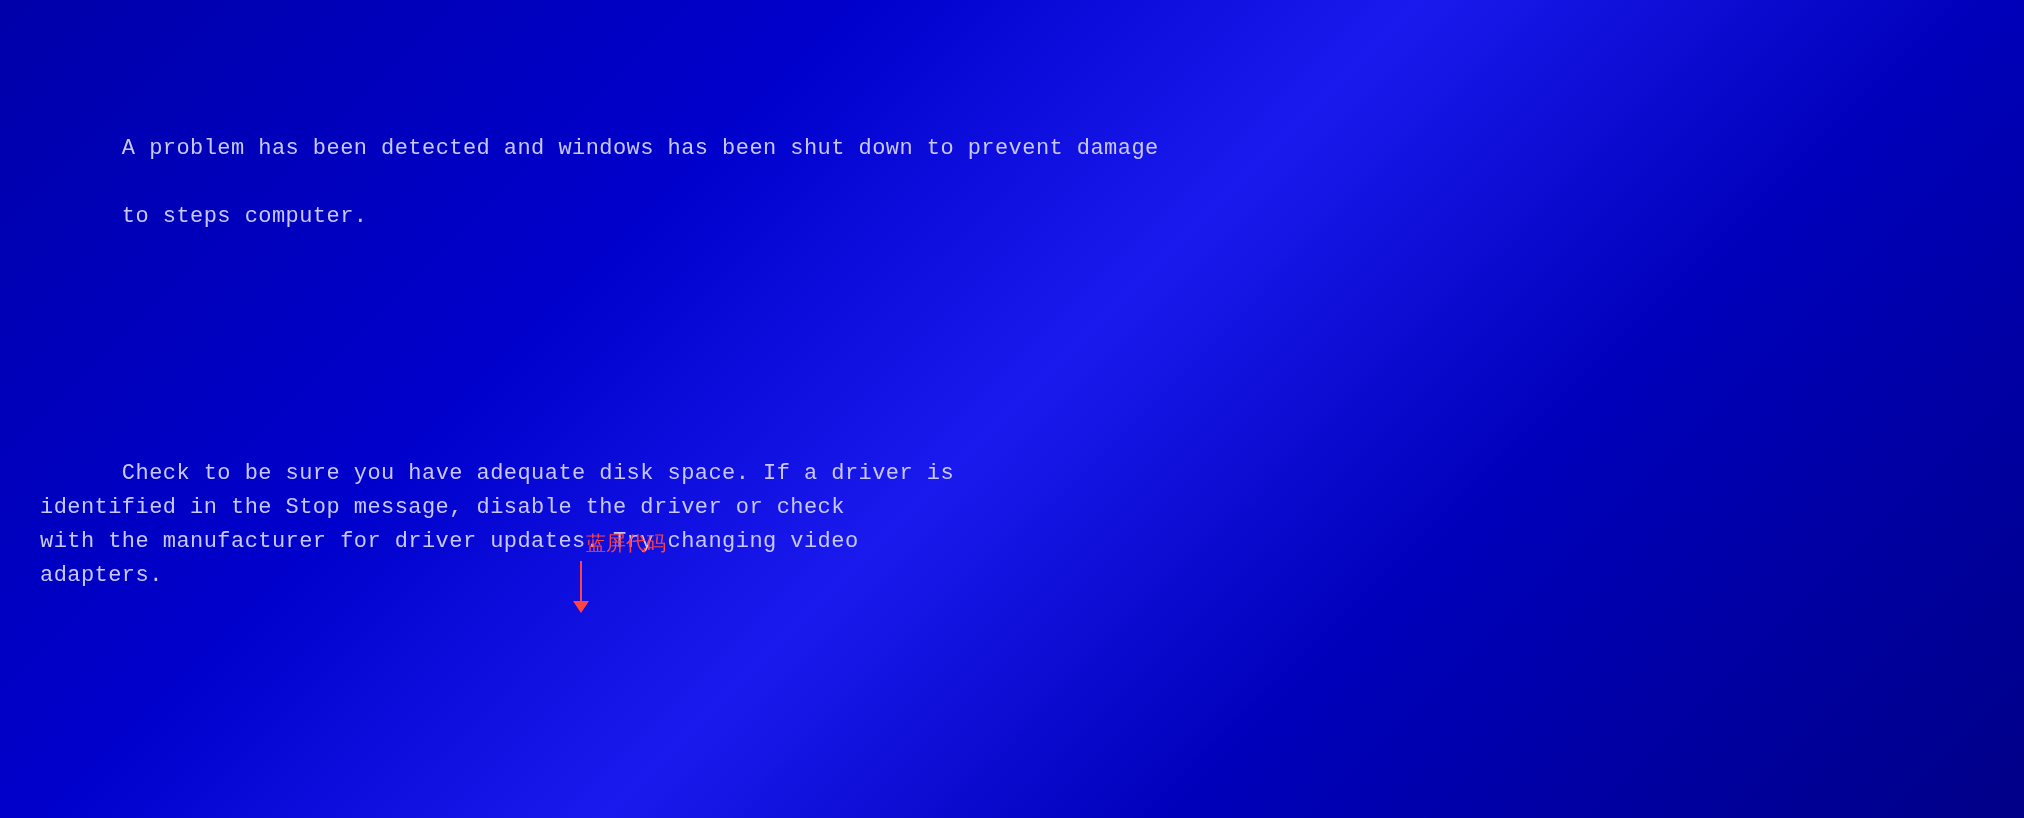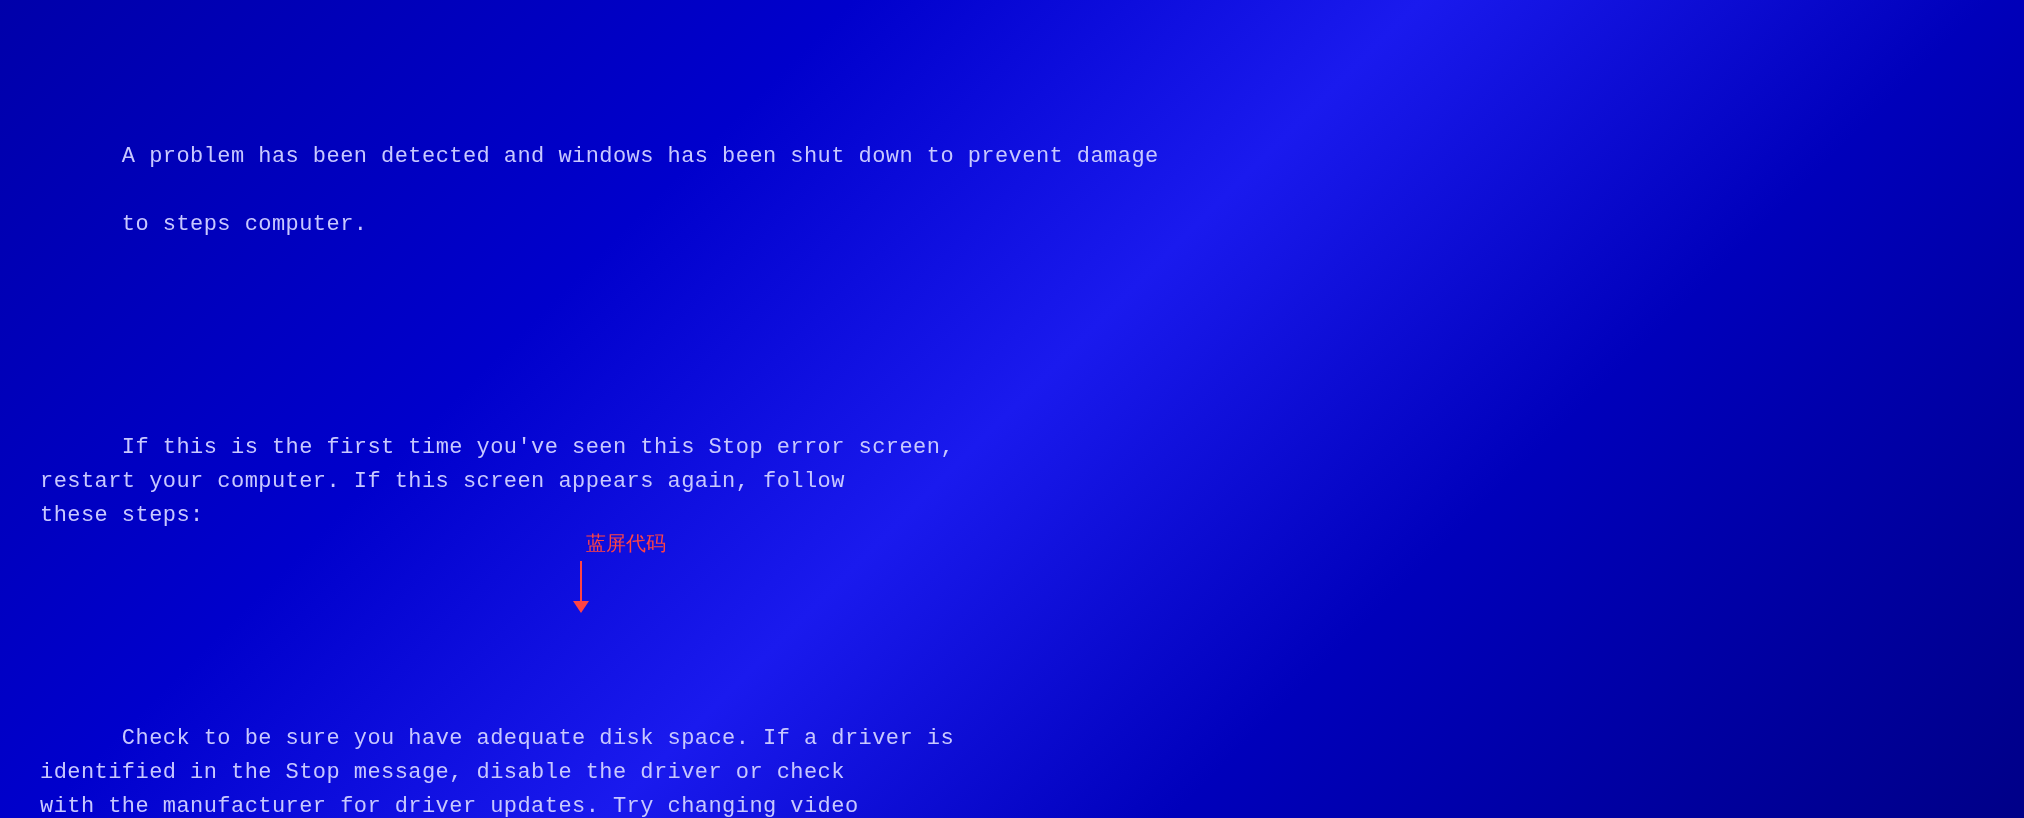--- a/index.html
+++ b/index.html
@@ -15,21 +15,21 @@
       background-color: #0000aa;
       font-family: 'Courier New', Courier, monospace;
       color: #c8c8ff;
       overflow: hidden;
       position: relative;
     }
 
     .bsod-container {
       width: 100%;
       height: 100%;
-      padding: 38px 40px;
+      padding: 30px 40px;
       position: relative;
     }
 
     .bsod-text {
       font-size: 22px;
       line-height: 1.55;
       letter-spacing: 0.02em;
       white-space: pre-wrap;
       word-break: break-word;
     }
@@ -74,25 +74,20 @@
 </head>
 <body>
 
 <div class="bsod-container">
   <div class="bsod-text">
     <div class="paragraph">
       <span>A problem has been detected and windows has been shut down to prevent damage</span><br>
       <span>to steps computer.</span>
     </div>
 
-    <div class="paragraph">
-      <span>If this is the first time you've seen this Stop error screen,
-restart your computer. If this screen appears again, follow
-these steps:</span>
-    </div>
 
     <div class="paragraph">
       <span>Check to be sure you have adequate disk space. If a driver is
 identified in the Stop message, disable the driver or check
 with the manufacturer for driver updates. Try changing video
 adapters.</span>
     </div>
 
     
   </div>

